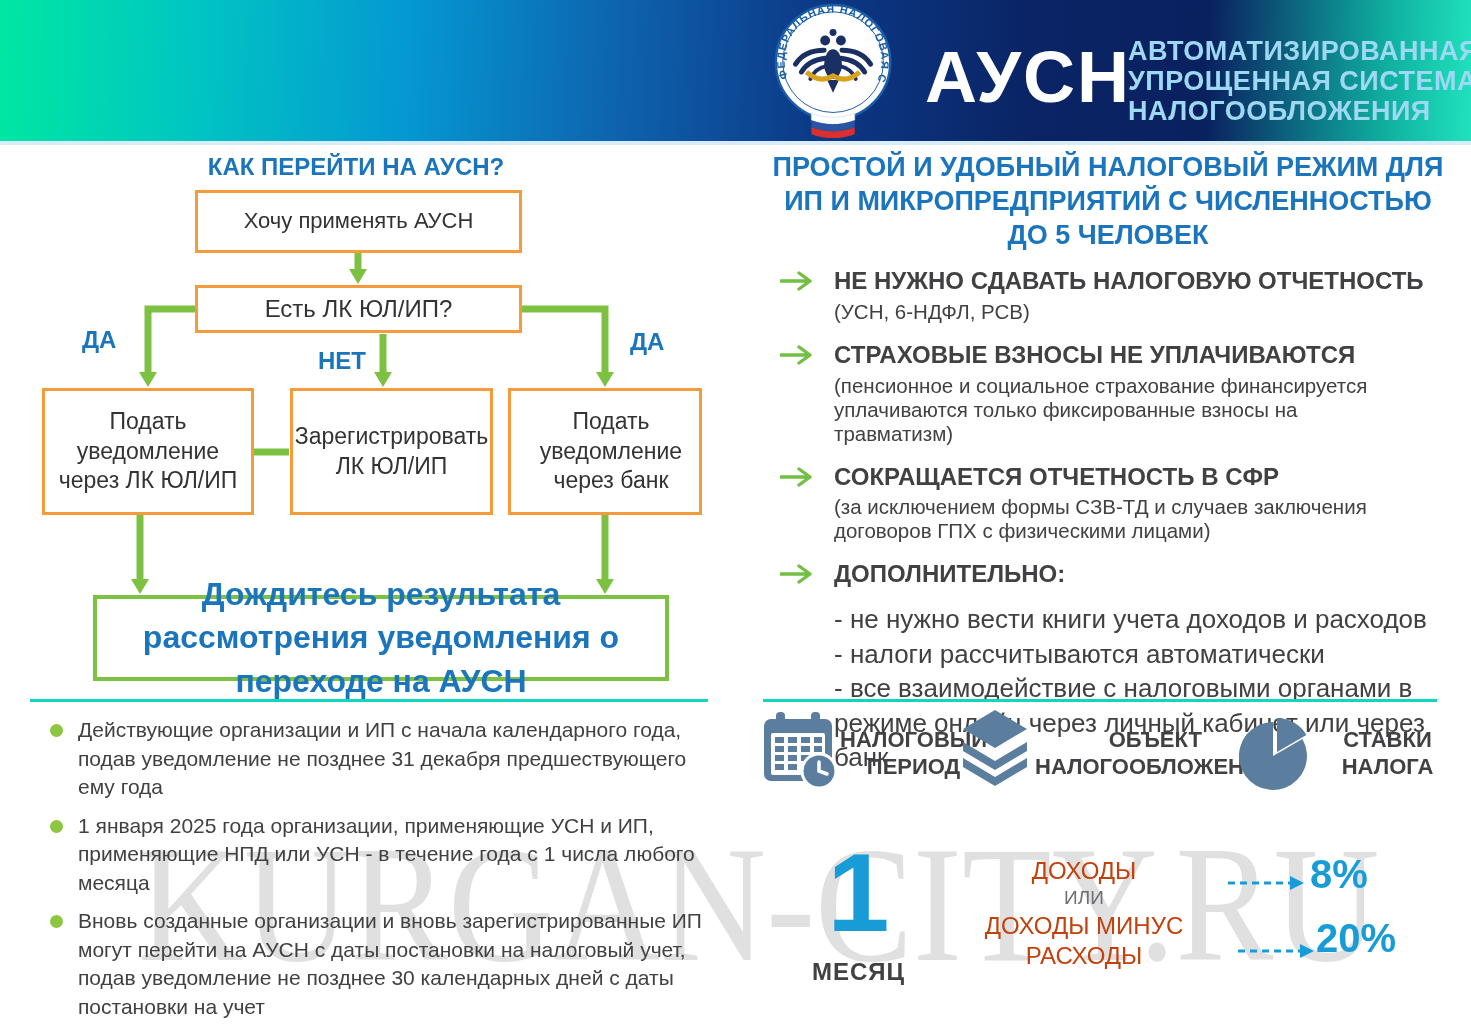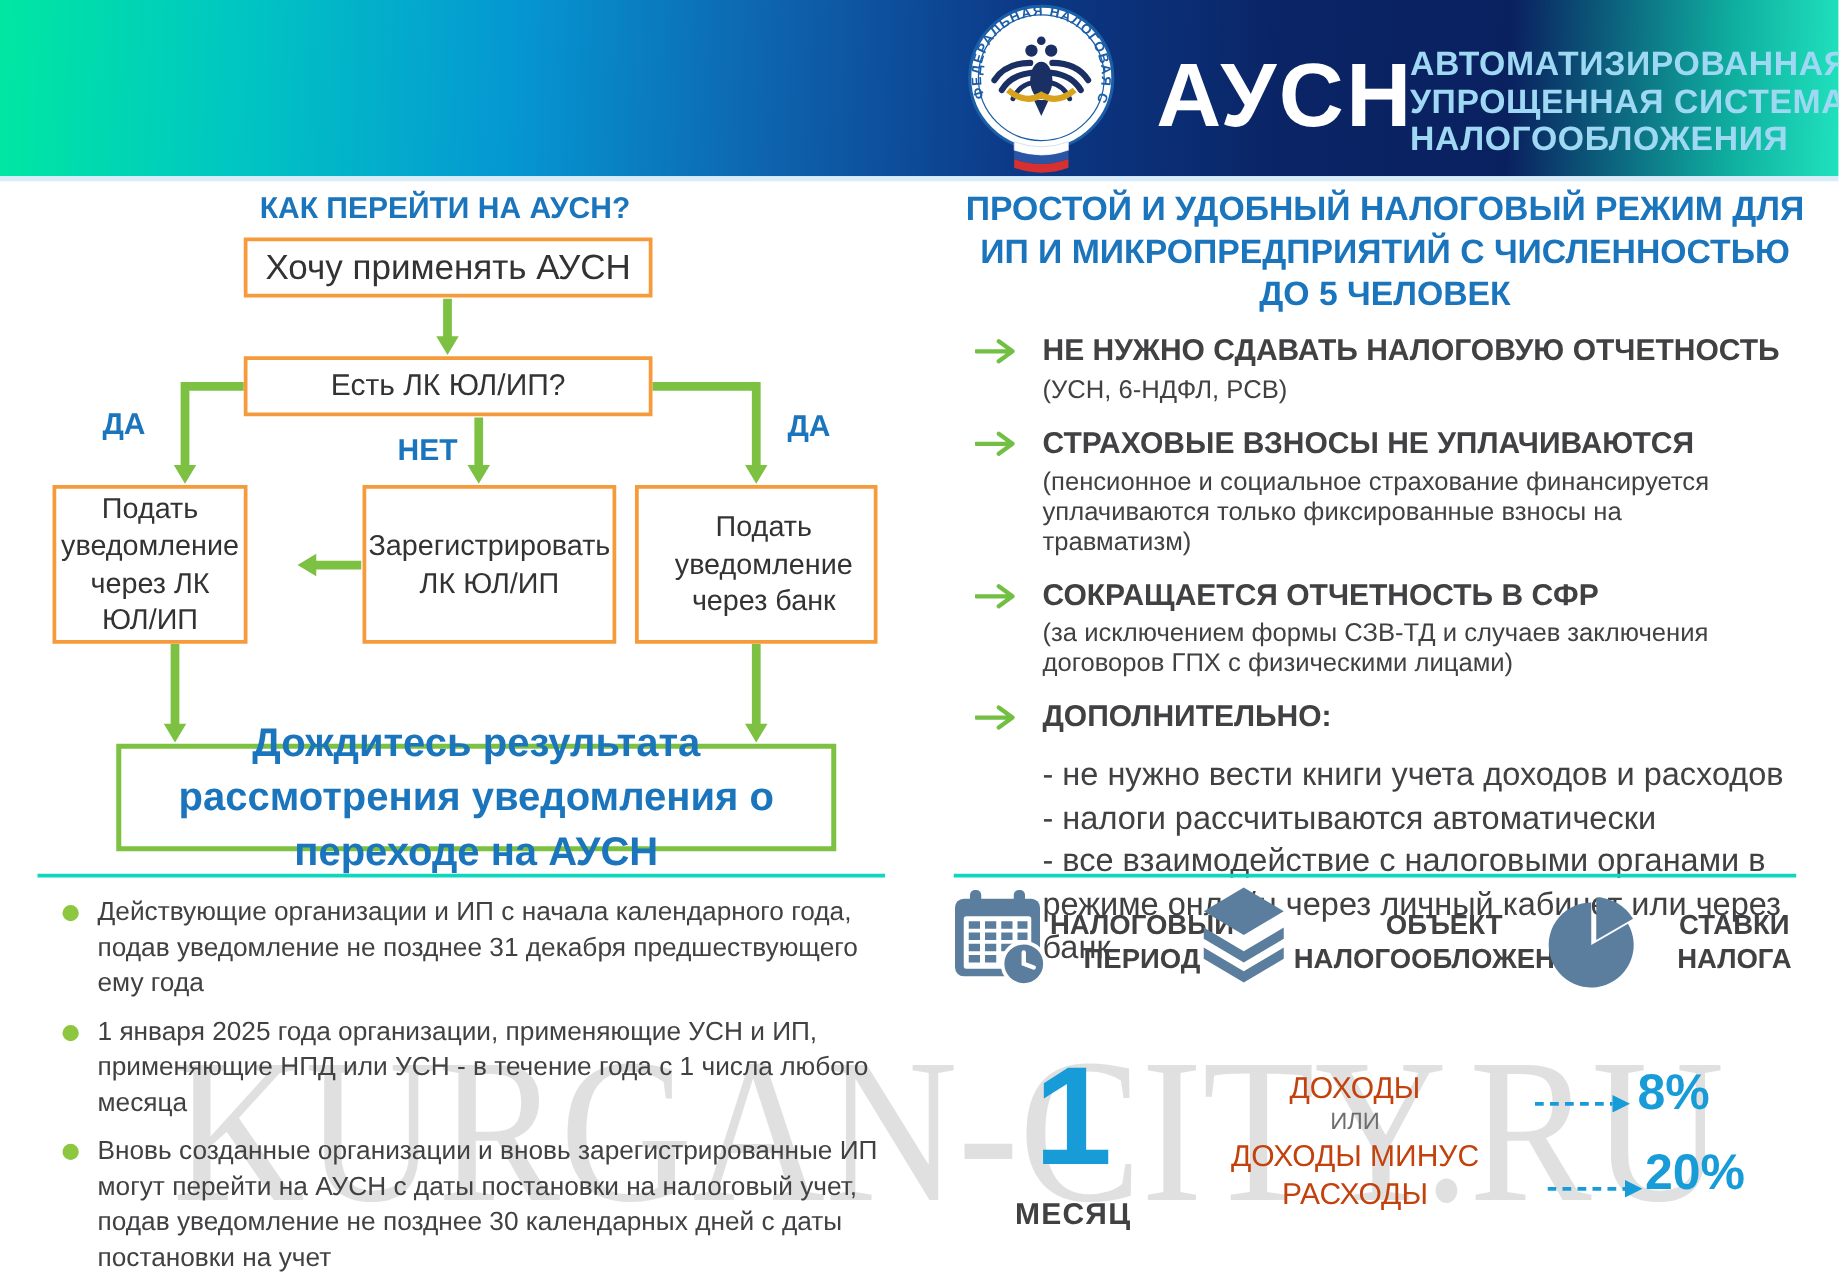--- a/index.html
+++ b/index.html
@@ -16,23 +16,23 @@
          color:#ffffff;letter-spacing:2px;}
   .brand-sub{position:absolute;left:1128px;top:36px;font-size:27px;font-weight:bold;
          color:#9fd8f3;line-height:1.12;letter-spacing:0.5px;}
 
   
   .fc-title{position:absolute;left:156px;top:153px;width:400px;text-align:center;
             font-size:24px;font-weight:bold;color:#1b75bc;z-index:2;}
   .fc-box{position:absolute;border:3px solid #f59b3b;background:#fff;display:flex;
           align-items:center;justify-content:center;text-align:center;color:#333333;
           font-size:23px;line-height:1.3;padding:4px;box-sizing:border-box;z-index:2;}
-  #box1{left:195px;top:190px;width:327px;height:48px;font-size:28px;}
+  #box1{left:195px;top:190px;width:327px;height:63px;font-size:22px;}
   #box2{left:195px;top:285px;width:327px;height:48px;font-size:24px;}
-  #box3{left:42px;top:388px;width:156px;height:127px;}
+  #box3{left:42px;top:388px;width:212px;height:127px;}
   #box4{left:290px;top:388px;width:203px;height:127px;}
   #box5{left:508px;top:388px;width:194px;height:127px;padding-left:16px;}
   .fc-final{position:absolute;left:93px;top:595px;width:576px;height:86px;
             border:4px solid #7cc142;background:#fff;display:flex;align-items:center;
             justify-content:center;text-align:center;font-size:32px;font-weight:bold;
             color:#1b75bc;line-height:1.35;box-sizing:border-box;z-index:2;padding:0 28px;}
   .fc-label{position:absolute;font-size:24px;font-weight:bold;color:#1b75bc;z-index:3;}
   #lbl-yes-left{left:82px;top:326px;}
   #lbl-no{left:318px;top:347px;}
   #lbl-yes-right{left:630px;top:328px;}

